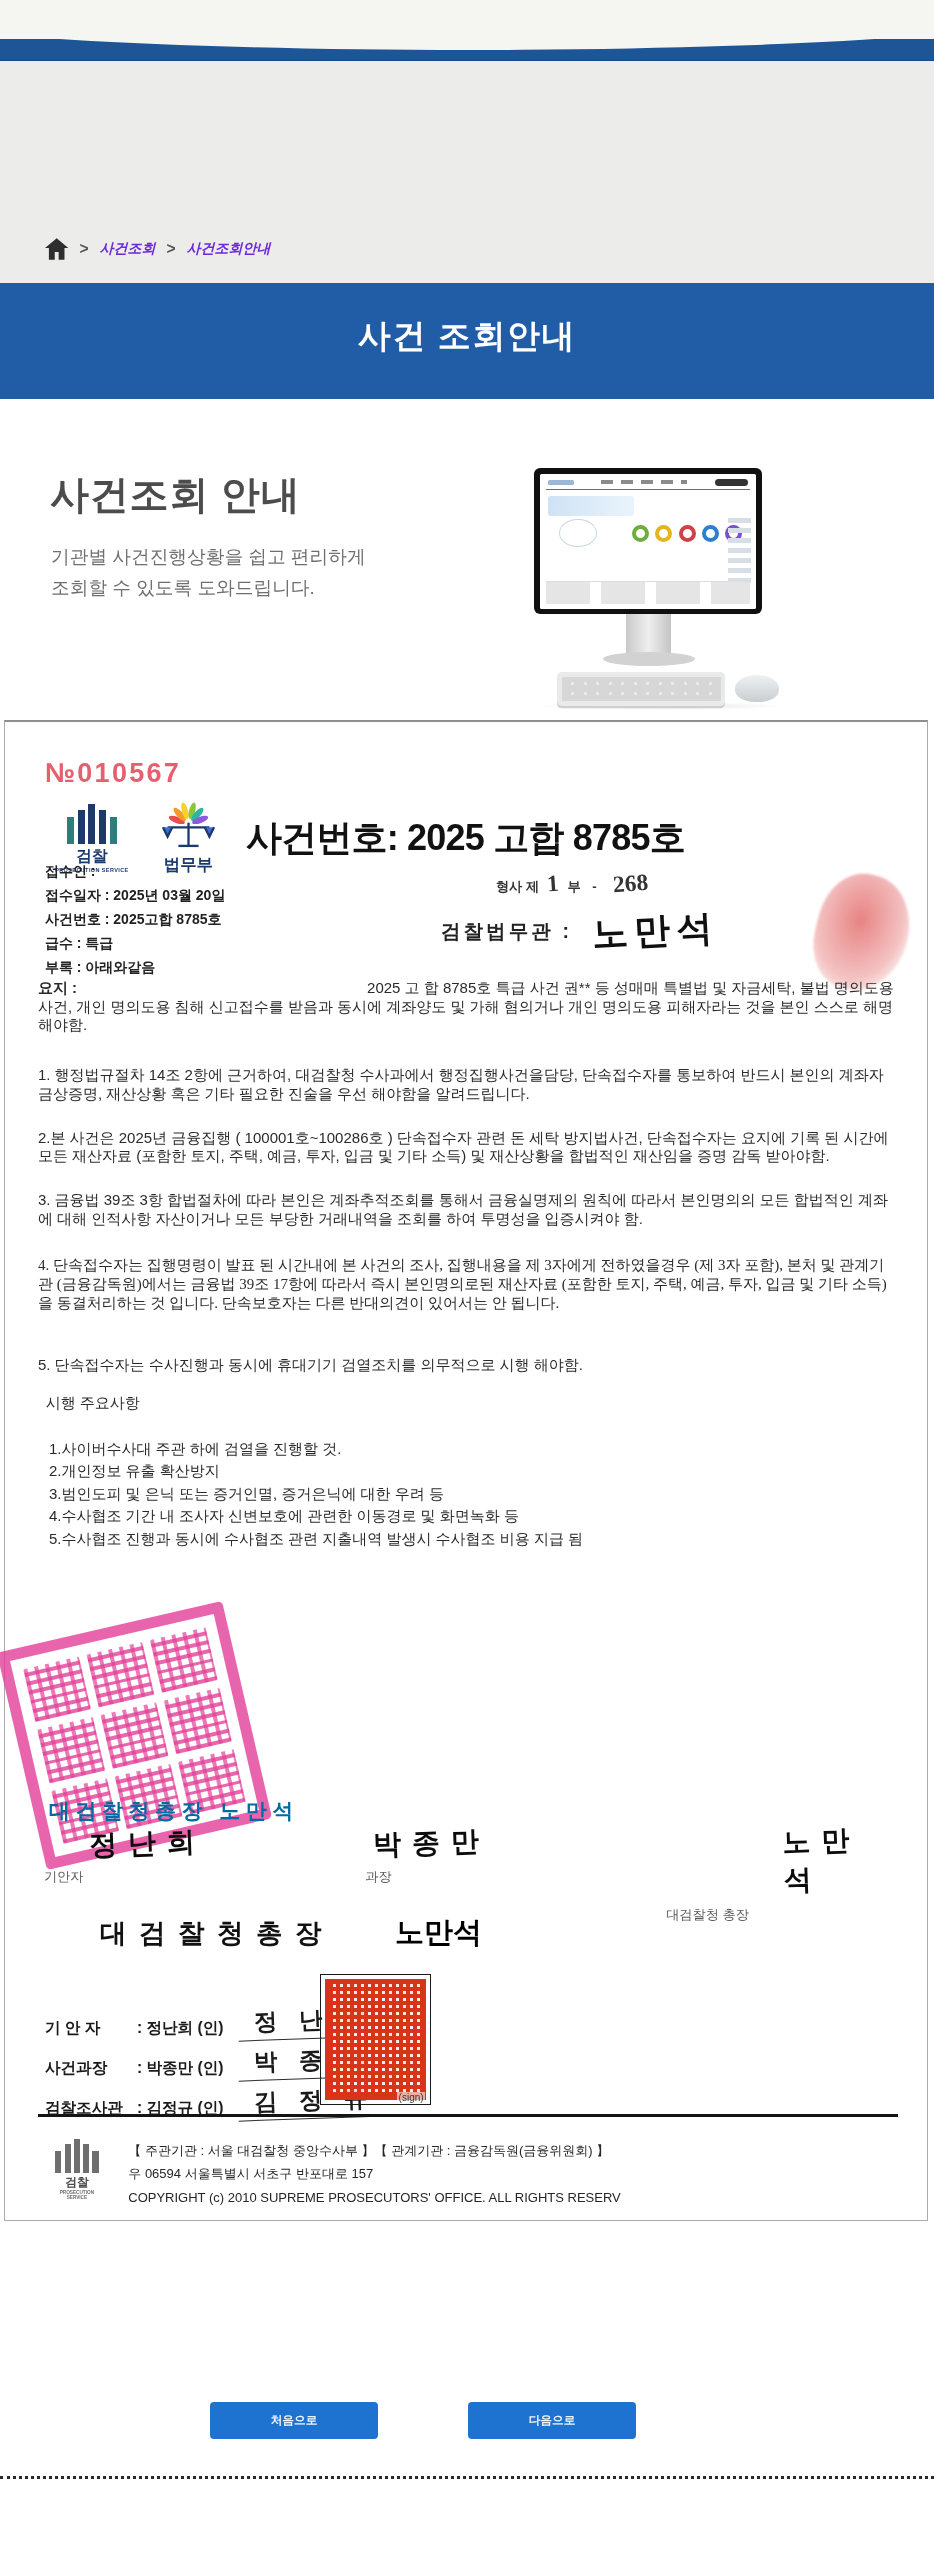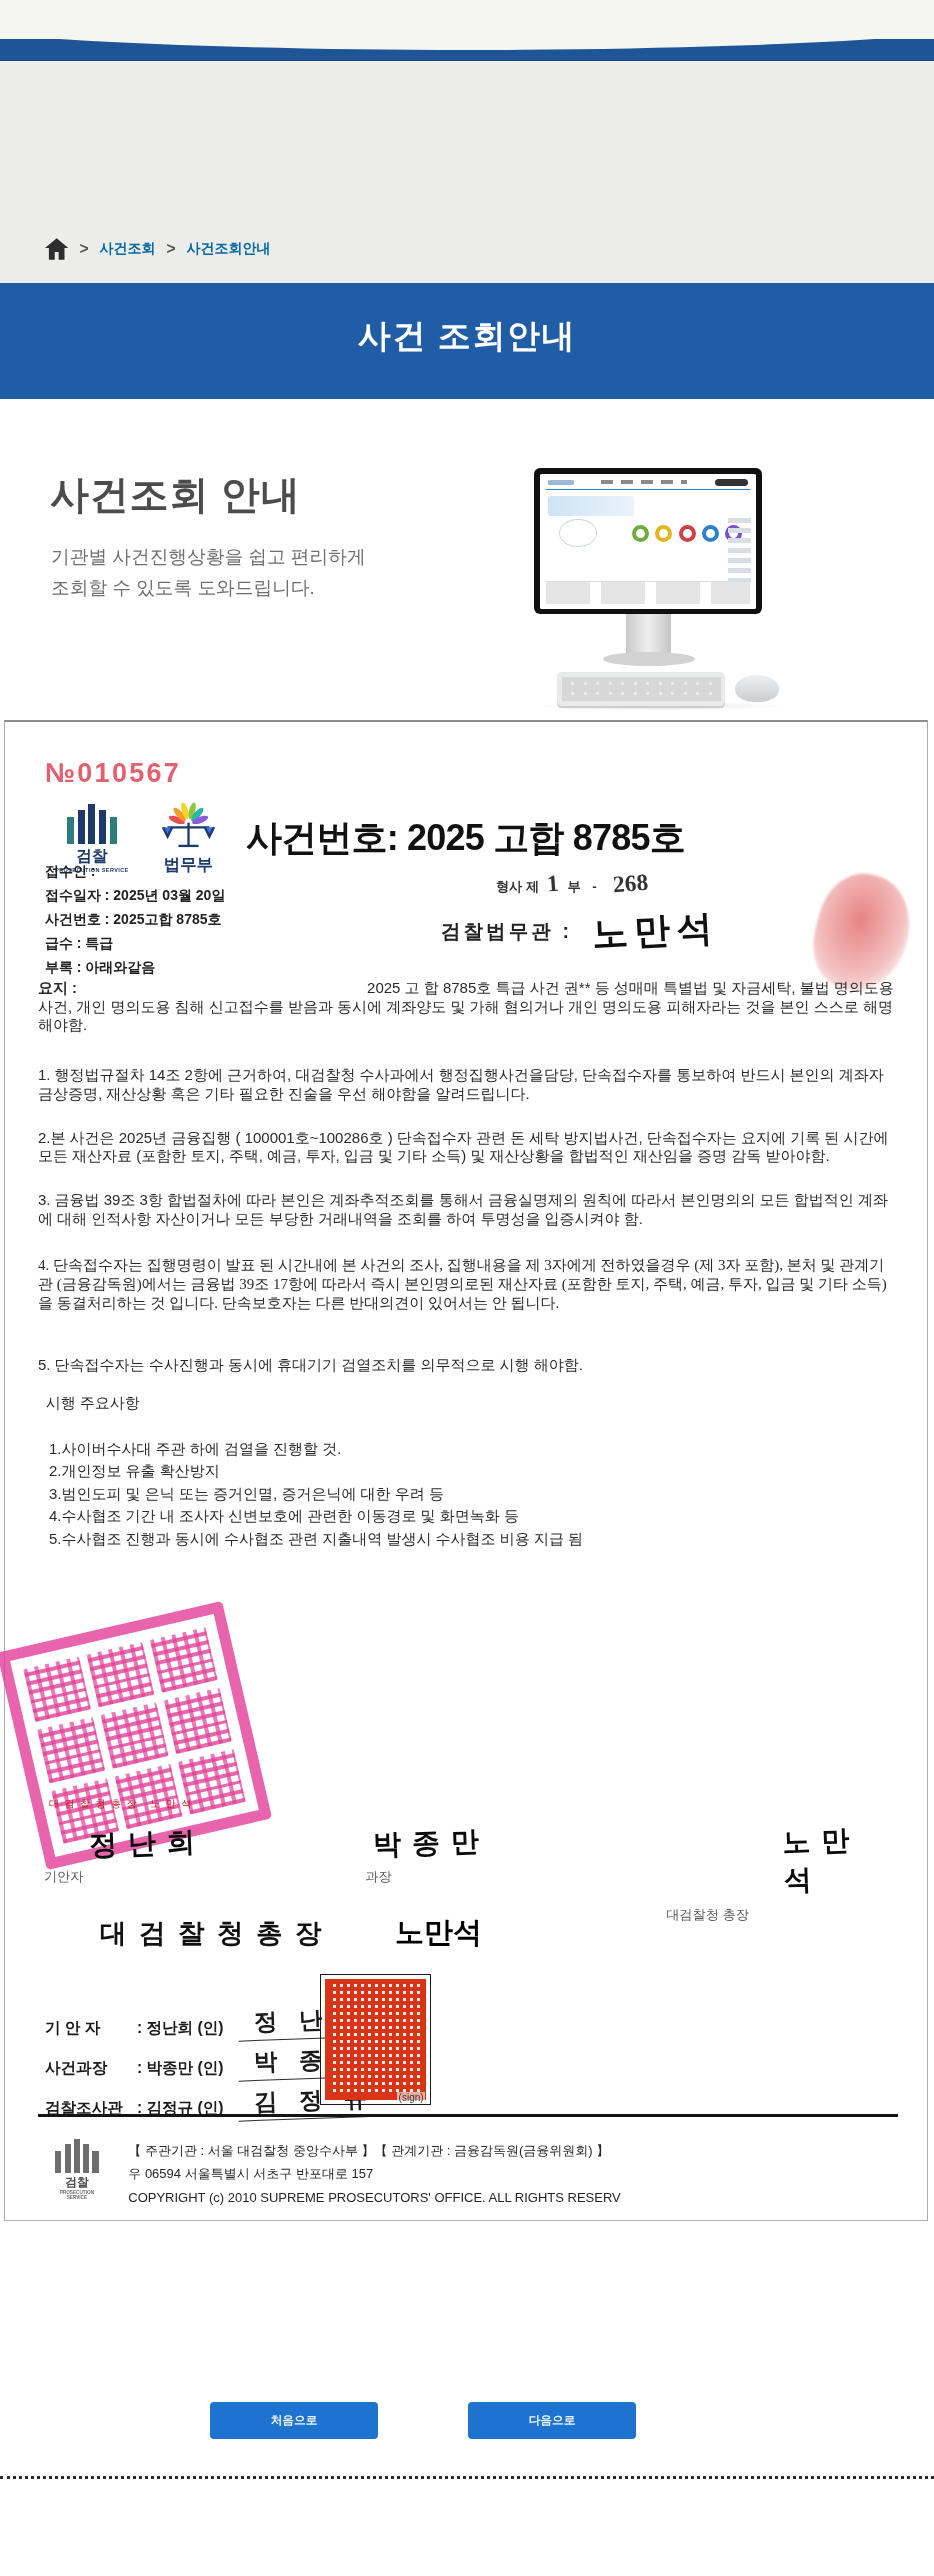--- a/index.html
+++ b/index.html
@@ -15,21 +15,21 @@
   .blk.b3{left:90px;width:31px;height:17px;}
   .blk.b4{left:148px;width:45px;height:16.4px;}
   .blk.b5{left:212px;width:31px;height:17px;}
   .band{position:absolute;left:0;bottom:0;width:934px;height:21px;background:#1d5596;border-bottom:1.6px solid #17497e;}
   .curve-white{position:absolute;left:-10%;bottom:11px;width:120%;height:70px;background:#f5f5f2;border-radius:50%;}
 
   
   .gray-zone{position:absolute;top:61px;left:0;width:934px;height:222px;background:#ececea;}
   .breadcrumb{position:absolute;left:45px;bottom:23.4px;display:flex;align-items:center;gap:11px;font-size:14px;font-weight:bold;}
   .breadcrumb .sep{color:#555;font-size:15.6px;font-weight:bold;}
-  .crumb-link{color:#0369a1;text-decoration:none;cursor:pointer;}
+  .crumb-link{color:#6d28d9;text-decoration:none;cursor:pointer;font-style:italic;}
   .home-ic{width:23.4px;height:22px;display:block;cursor:pointer;}
 
   
   .banner{position:absolute;top:283px;left:0;width:934px;height:117px;background:#205da6;}
   .banner h1{margin:0;position:absolute;top:31px;left:0;width:100%;text-align:center;color:#fff;font-size:33px;letter-spacing:1.6px;}
 
   
   .intro{position:absolute;top:399px;left:0;width:934px;height:321px;background:#fff;padding-left:20px;}
   .intro h2{margin:0;position:absolute;top:69px;left:50px;font-size:39px;color:#4c4c4c;letter-spacing:0.8px;}
   .intro p{margin:0;position:absolute;top:142px;left:51px;font-size:18.7px;line-height:31px;color:#6f6f6f;white-space:pre-line;}
@@ -97,21 +97,21 @@
   .p5{margin-bottom:18.7px !important;}
   .enf-h{margin-bottom:25px !important;padding-left:7.8px;}
   .enf{padding-left:11px;line-height:22.6px;}
 
   .pink-stamp{position:absolute;top:902px;left:14px;width:209px;height:201px;border:11.7px solid rgba(226,58,151,.85);transform:rotate(-13deg);border-radius:4.7px;opacity:.92;}
   .pink-in{position:absolute;inset:6.2px;display:grid;grid-template-columns:1fr 1fr 1fr;grid-template-rows:1fr 1fr 1fr;gap:7.8px;padding:4.7px;}
   .pink-in b{display:block;background:
       repeating-linear-gradient(0deg,rgba(224,49,143,.8) 0 3.9px,transparent 3.9px 9.3px),
       repeating-linear-gradient(90deg,rgba(224,49,143,.7) 0 3.9px,transparent 3.9px 11px);
       border-radius:1.6px;filter:blur(0.3px);}
-  .stamp-cap{position:absolute;top:1075px;left:44px;font-size:10px;color:#b91c1c;letter-spacing:5.5px;font-weight:normal;}
+  .stamp-cap{position:absolute;top:1075px;left:44px;font-size:21px;color:#0369a1;letter-spacing:5.5px;font-weight:bold;}
   .approvals{position:absolute;top:1100px;left:39px;width:846px;display:flex;}
   .appr{box-sizing:border-box;}
   .appr .sig{font-size:28px;letter-spacing:11px;transform:rotate(-2deg);color:#0c0c0c;}
   .appr .role{font-size:13.2px;color:#5a5a5a;margin-top:7.8px;}
   .appr:nth-child(1){width:38%;}
   .appr:nth-child(1) .sig{margin-left:45px;}
   .appr:nth-child(2){width:30%;}
   .appr:nth-child(2) .sig{margin-left:7.8px;}
   .appr:nth-child(3){width:32%;}
   .appr:nth-child(3) .sig{margin-left:164px;}

